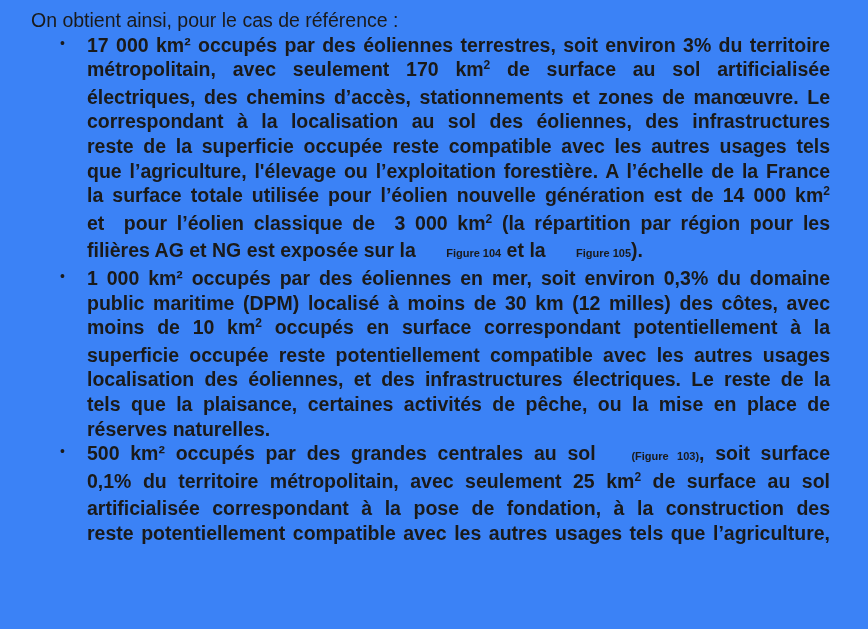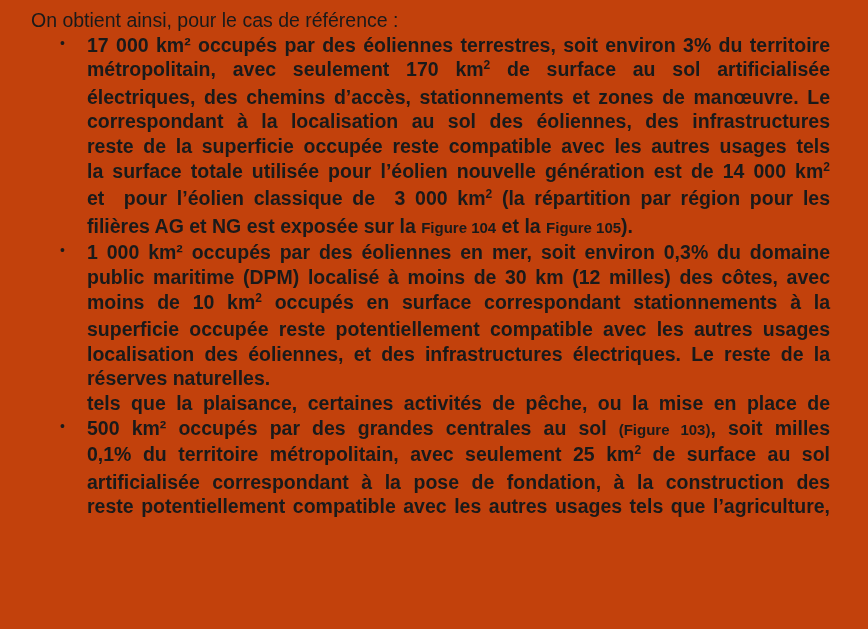--- a/index.html
+++ b/index.html
@@ -16,56 +16,57 @@
   }
   .intro { text-align: left; }
   .bullet { display: flex; }
   .marker-col { flex: 0 0 56px; box-sizing: border-box; padding-left: 29px; }
   .marker { font-size: 14px; position: relative; top: -4px; }
   .text-col { flex: 1 1 auto; min-width: 0; }
   .line { text-align: justify; text-align-last: justify; }
   .line.last { text-align: left; text-align-last: left; }
   .seg { white-space: pre-wrap; font-weight: bold; }
   .sup { font-size: 12px; position: relative; top: -7px; }
-  .fig { font-size: 15px; }
+  .fig { font-size: 11px; margin-left: 25px; }
 </style>
 </head>
 <body>
 
-<div class="page" style="background: #c2410c; color: rgb(26, 26, 26);">
+<div class="page" style="background: #3b82f6; color: rgb(26, 26, 26);">
   <div class="intro">On obtient ainsi, pour le cas de référence :</div>
   <div id="bullet-list">
       <div class="bullet">
         <div class="marker-col"><span class="marker">•</span></div>
         <div class="text-col">
           <div class="line"><span class="seg">17 000 km² occupés par des éoliennes terrestres, soit environ 3% du territoire</span></div>
           <div class="line"><span class="seg">métropolitain, avec seulement 170 km</span><span class="seg sup">2</span><span class="seg"> de surface au sol artificialisée</span></div>
           <div class="line"><span class="seg">électriques, des chemins d’accès, stationnements et zones de manœuvre. Le</span></div>
           <div class="line"><span class="seg">correspondant à la localisation au sol des éoliennes, des infrastructures</span></div>
           <div class="line"><span class="seg">reste de la superficie occupée reste compatible avec les autres usages tels</span></div>
+          <div class="line"><span class="seg">que l’agriculture, l'élevage ou l’exploitation forestière. A l’échelle de la France</span></div>
           <div class="line"><span class="seg">la surface totale utilisée pour l’éolien nouvelle génération est de 14 000 km</span><span class="seg sup">2</span></div>
           <div class="line"><span class="seg">et&nbsp; pour l’éolien classique de &nbsp;3 000 km</span><span class="seg sup">2</span><span class="seg"> (la répartition par région pour les</span></div>
           <div class="line last"><span class="seg">filières AG et NG est exposée sur la </span><span class="seg fig">Figure 104</span><span class="seg"> et la </span><span class="seg fig">Figure 105</span><span class="seg">).</span></div>
         </div>
       </div>
       <div class="bullet">
         <div class="marker-col"><span class="marker">•</span></div>
         <div class="text-col">
           <div class="line"><span class="seg">1 000 km² occupés par des éoliennes en mer, soit environ 0,3% du domaine</span></div>
           <div class="line"><span class="seg">public maritime (DPM) localisé à moins de 30 km (12 milles) des côtes, avec</span></div>
-          <div class="line"><span class="seg">moins de 10 km</span><span class="seg sup">2</span><span class="seg"> occupés en surface correspondant stationnements à la</span></div>
+          <div class="line"><span class="seg">moins de 10 km</span><span class="seg sup">2</span><span class="seg"> occupés en surface correspondant potentiellement à la</span></div>
           <div class="line"><span class="seg">superficie occupée reste potentiellement compatible avec les autres usages</span></div>
           <div class="line"><span class="seg">localisation des éoliennes, et des infrastructures électriques. Le reste de la</span></div>
+          <div class="line"><span class="seg">tels que la plaisance, certaines activités de pêche, ou la mise en place de</span></div>
           <div class="line last"><span class="seg">réserves naturelles.</span></div>
-          <div class="line"><span class="seg">tels que la plaisance, certaines activités de pêche, ou la mise en place de</span></div>
         </div>
       </div>
       <div class="bullet">
         <div class="marker-col"><span class="marker">•</span></div>
         <div class="text-col">
-          <div class="line"><span class="seg">500 km² occupés par des grandes centrales au sol </span><span class="seg fig">(Figure 103)</span><span class="seg">, soit milles</span></div>
+          <div class="line"><span class="seg">500 km² occupés par des grandes centrales au sol </span><span class="seg fig">(Figure 103)</span><span class="seg">, soit surface</span></div>
           <div class="line"><span class="seg">0,1% du territoire métropolitain, avec seulement 25 km</span><span class="seg sup">2</span><span class="seg"> de surface au sol</span></div>
           <div class="line"><span class="seg">artificialisée correspondant à la pose de fondation, à la construction des</span></div>
           <div class="line"><span class="seg">reste potentiellement compatible avec les autres usages tels que l’agriculture,</span></div>
         </div>
       </div>
     </div>
 </div>
 
 </body></html>

